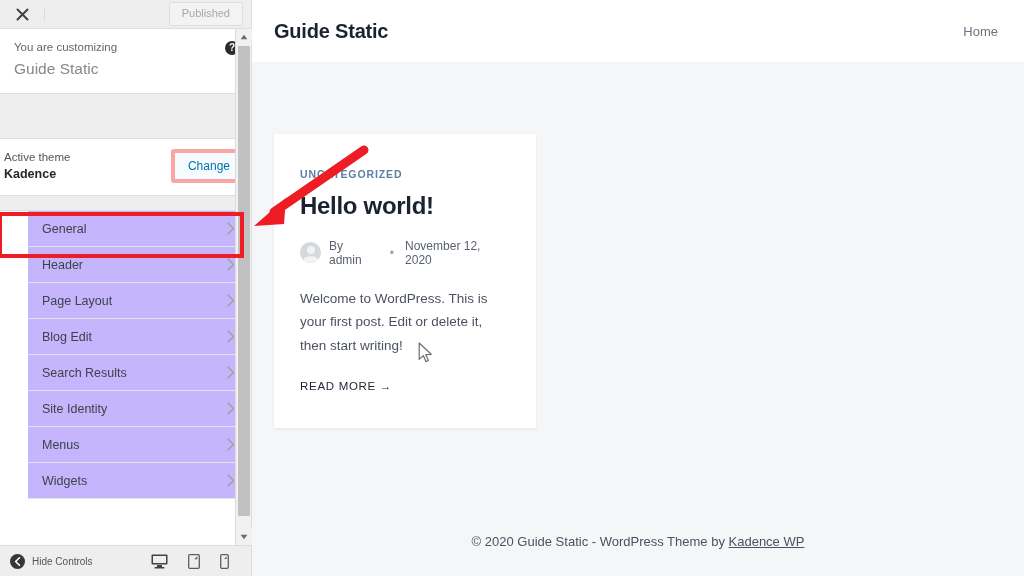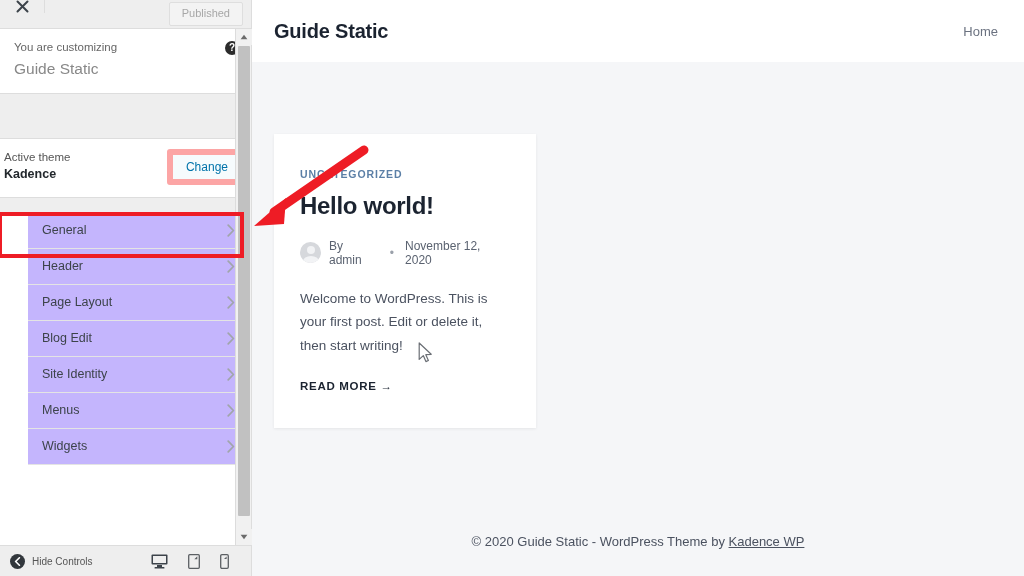--- a/index.html
+++ b/index.html
@@ -31,21 +31,21 @@
     flex-direction: column;
     border-right: 1px solid #dddddd;
   }
 
   
   .cust-topbar {
     height: 29px;
     flex: 0 0 29px;
     background: #eeeeee;
     display: flex;
-    align-items: flex-start;
+    align-items: center;
     border-bottom: 1px solid #dddddd;
   }
   .close-btn {
     width: 45px;
     display: flex;
     align-items: center;
     justify-content: center;
     background: #eeeeee;
     border-right: 1px solid #dddddd;
     cursor: pointer;
@@ -126,21 +126,21 @@
   .theme-name {
     font-size: 12.5px;
     color: #23282d;
     font-weight: bold;
     line-height: 1.45;
   }
   .change-btn {
     font-size: 12px;
     color: #0073aa;
     background: #f6fbfd;
-    border: 6px solid #fca5a5;
+    border: 4px solid #fca5a5;
     border-radius: 3px;
     padding: 5px 13px;
     cursor: pointer;
     white-space: nowrap;
   }
 
   .cust-gap2 {
     flex: 0 0 14px;
     background: #eeeeee;
   }
@@ -353,21 +353,21 @@
   .post-excerpt {
     margin-top: 20px;
     font-size: 13.5px;
     line-height: 1.75;
     color: #4b5260;
   }
   .read-more {
     display: inline-block;
     margin-top: 22px;
     font-size: 11.5px;
-    font-weight: bold;
+    font-weight: normal;
     letter-spacing: 0.7px;
     color: #1b2330;
     text-decoration: none;
     text-transform: uppercase;
     cursor: pointer;
   }
 
   .site-footer {
     flex: 0 0 70px;
     display: flex;
@@ -462,20 +462,26 @@
           </svg>
         </div>
         <div class="section-item">
           <span class="section-label">Page Layout</span>
           <svg class="chev" width="8" height="13" viewBox="0 0 8 13">
             <path d="M1.2 1.2 L6.4 6.5 L1.2 11.8" fill="none" stroke="currentColor" stroke-width="1.7" stroke-linecap="round" stroke-linejoin="round"></path>
           </svg>
         </div>
         <div class="section-item">
           <span class="section-label">Blog Edit</span>
+          <svg class="chev" width="8" height="13" viewBox="0 0 8 13">
+            <path d="M1.2 1.2 L6.4 6.5 L1.2 11.8" fill="none" stroke="currentColor" stroke-width="1.7" stroke-linecap="round" stroke-linejoin="round"></path>
+          </svg>
+        </div>
+        <div class="section-item">
+          <span class="section-label">Search Results</span>
           <svg class="chev" width="8" height="13" viewBox="0 0 8 13">
             <path d="M1.2 1.2 L6.4 6.5 L1.2 11.8" fill="none" stroke="currentColor" stroke-width="1.7" stroke-linecap="round" stroke-linejoin="round"></path>
           </svg>
         </div>
         <div class="section-item">
           <span class="section-label">Site Identity</span>
           <svg class="chev" width="8" height="13" viewBox="0 0 8 13">
             <path d="M1.2 1.2 L6.4 6.5 L1.2 11.8" fill="none" stroke="currentColor" stroke-width="1.7" stroke-linecap="round" stroke-linejoin="round"></path>
           </svg>
         </div>

